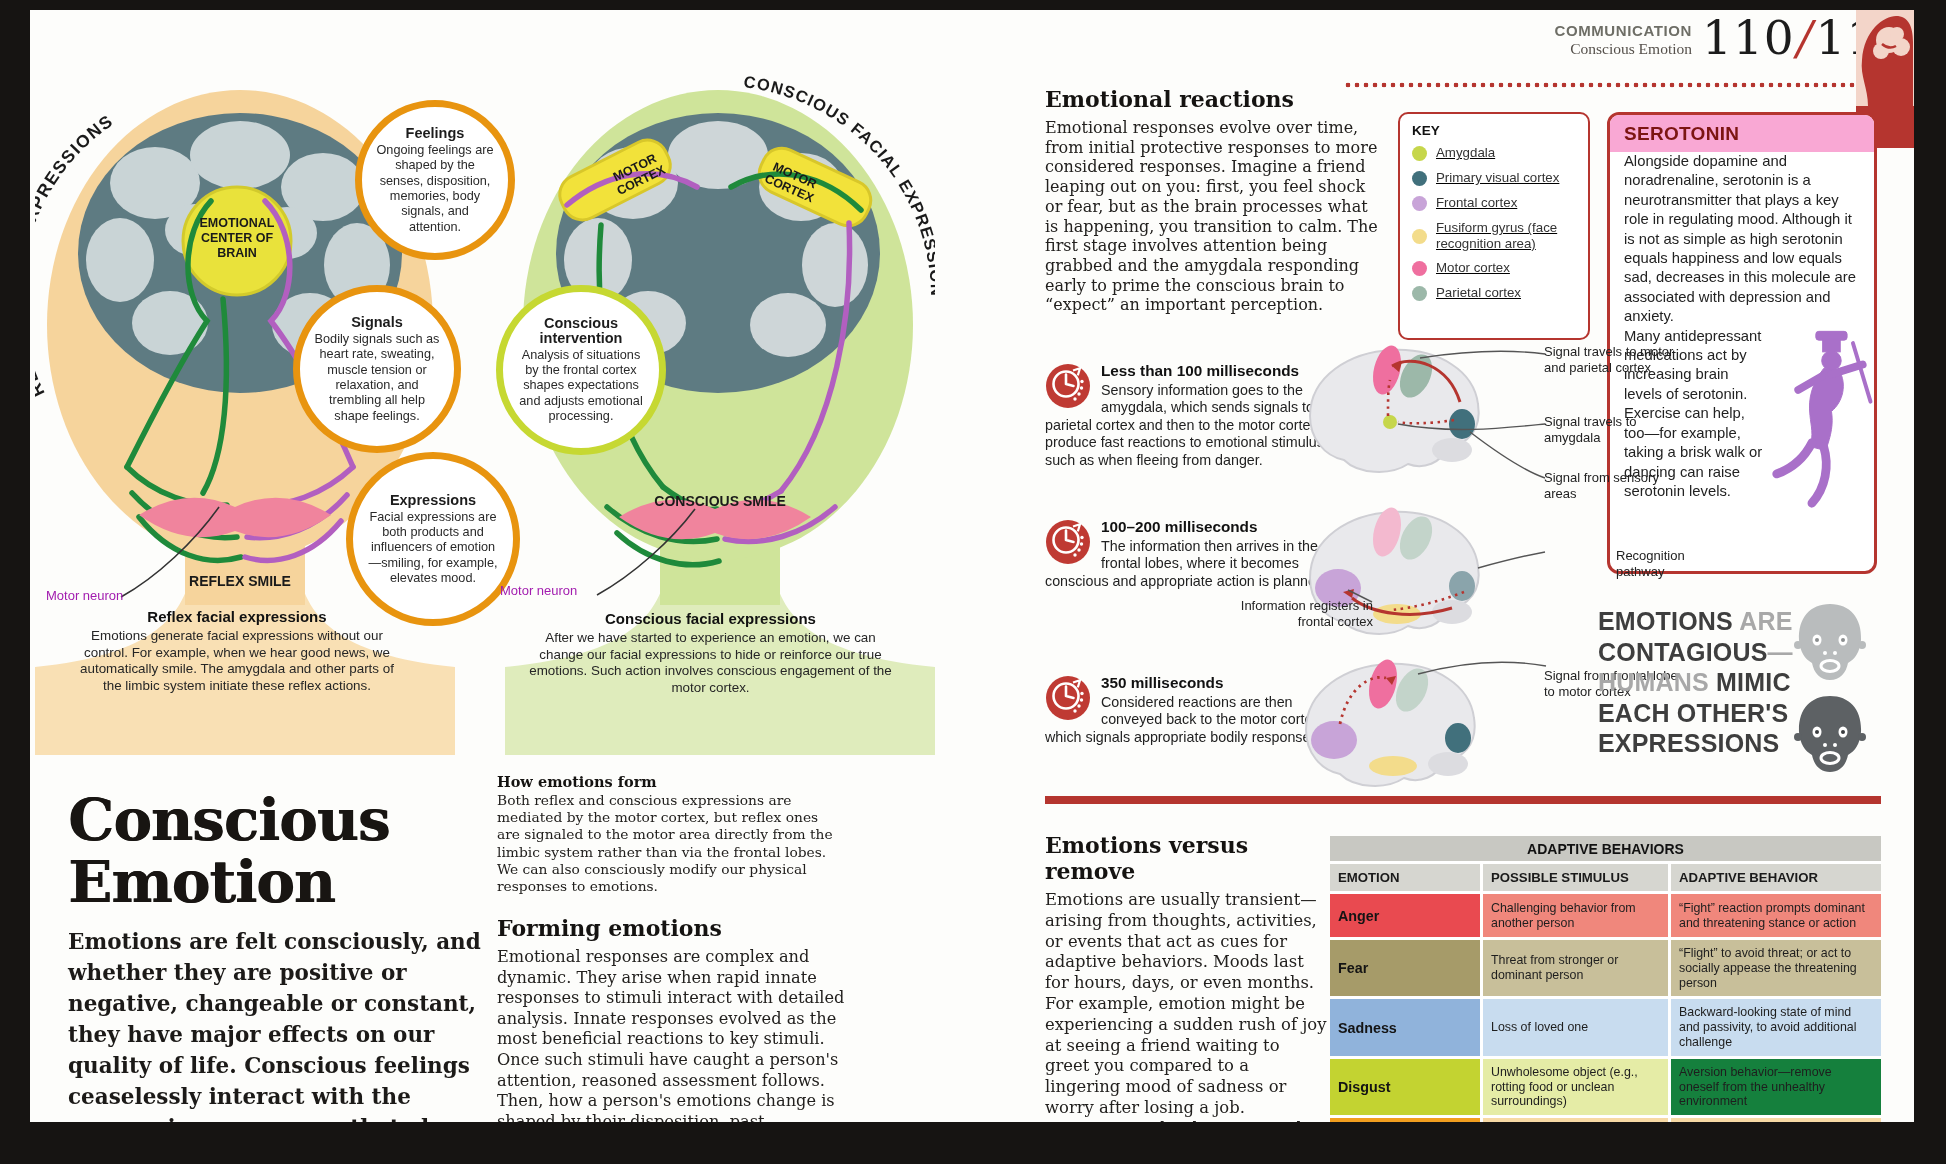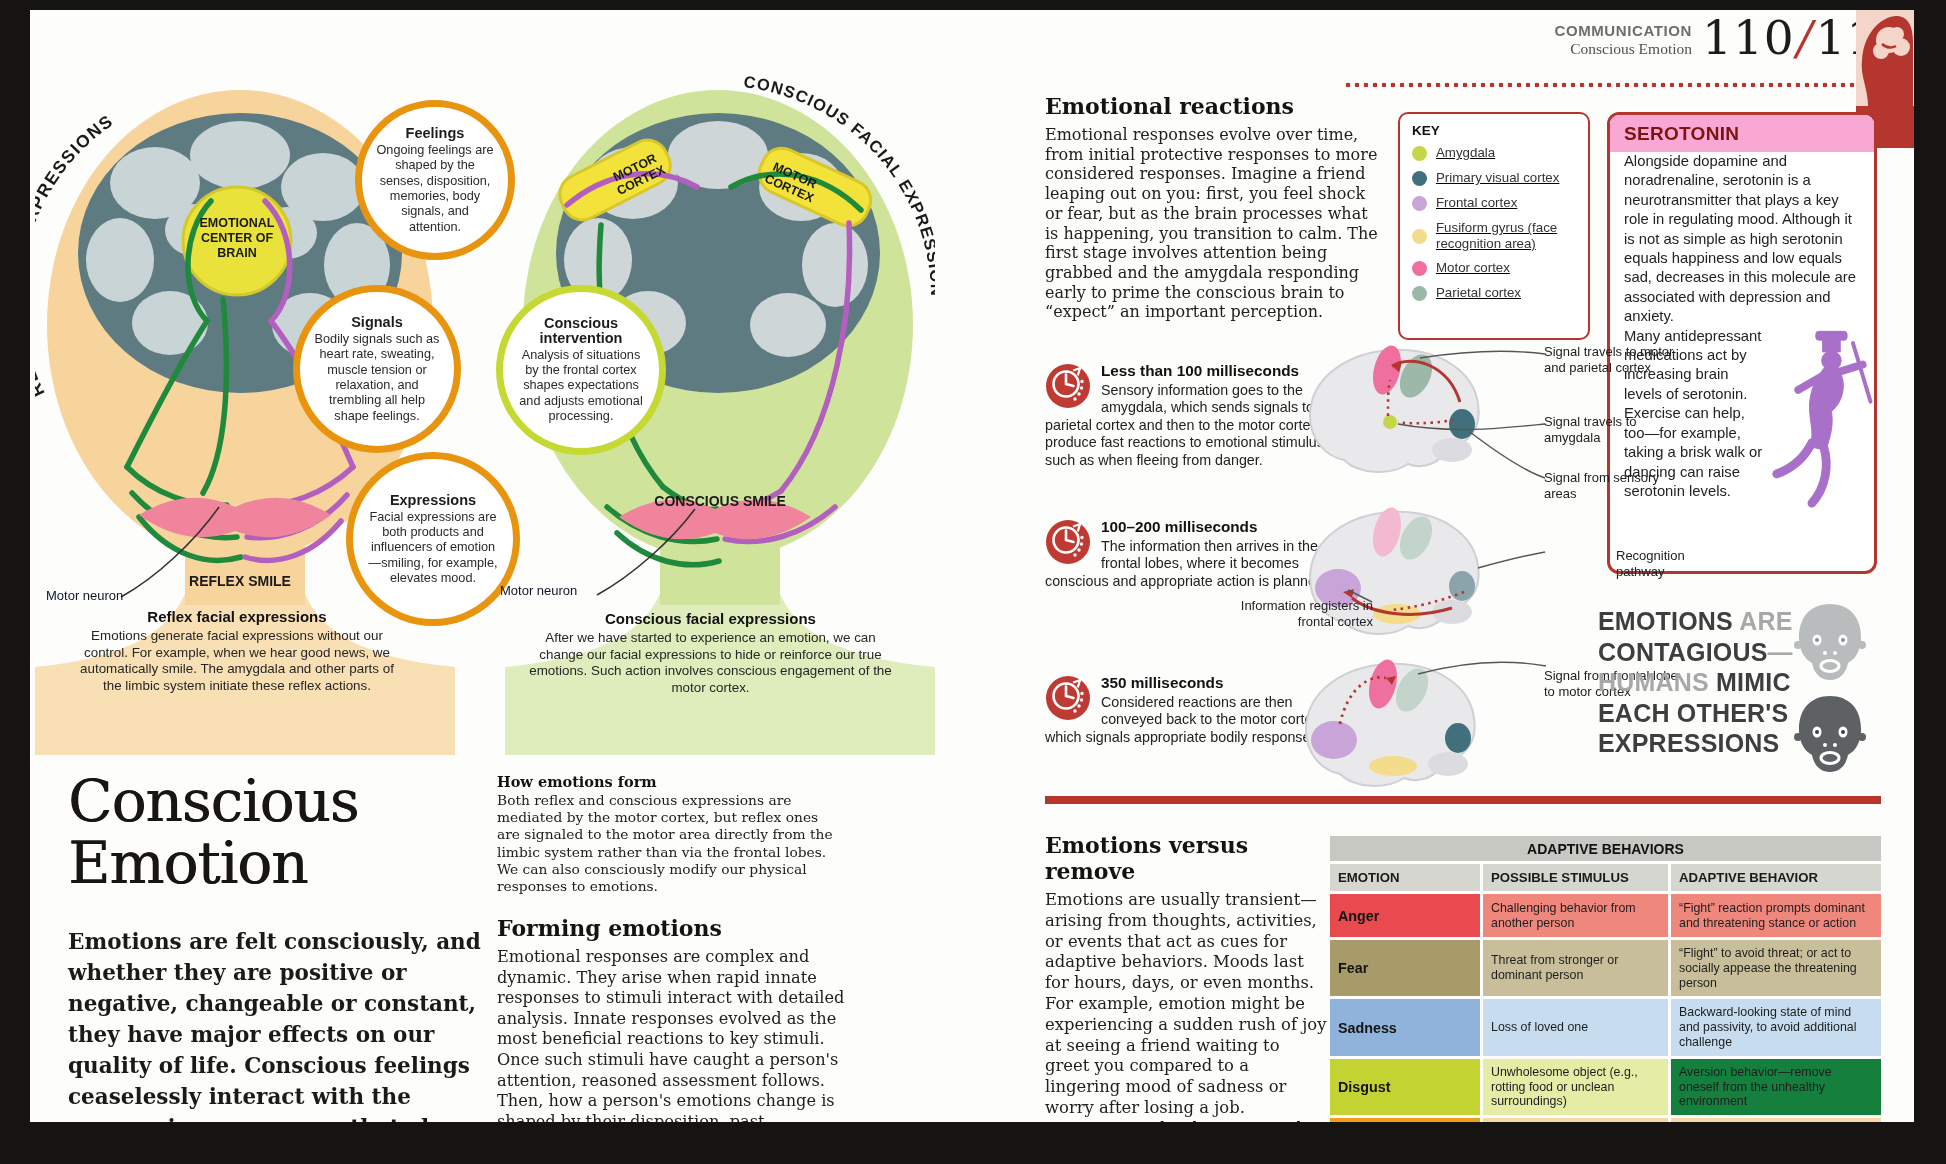--- a/index.html
+++ b/index.html
@@ -24,25 +24,25 @@
   .bubble{border-radius:50%;background:#fff;border:7px solid #e8940f;box-sizing:border-box;
           display:flex;flex-direction:column;justify-content:center;text-align:center;padding:8px 12px;}
   .bubble h4{margin:0 0 2px 0;font-size:14.5px;color:#1c1c1c;}
   .bubble p{margin:0;font-size:12.7px;line-height:15.3px;color:#2a2a2a;}
   .green-ring{border-color:#c6d832;}
 
   .diagram-label{font-weight:bold;color:#1a1a1a;text-align:center;}
   .caption{text-align:center;color:#262626;}
   .caption h5{margin:0 0 3px 0;font-size:15px;color:#111;}
   .caption p{margin:0;font-size:13.4px;line-height:16.6px;}
-  .tinylabel{font-size:13px;line-height:16px;color:#0f172a;}
-
-  
-  .bigtitle{font-family:"DejaVu Serif",serif;font-weight:normal;font-size:58px;line-height:62px;color:#181512;
-            letter-spacing:-1px;text-shadow:0.6px 0 0 #181512;}
+  .tinylabel{font-size:13px;line-height:16px;color:#a21caf;}
+
+  
+  .bigtitle{font-family:"DejaVu Serif",serif;font-weight:bold;font-size:58px;line-height:62px;color:#181512;
+            letter-spacing:-1px;text-shadow:0.6px 0 0 #181512;margin-top:19px;}
   .intro{font-family:"DejaVu Serif",serif;font-weight:bold;font-size:21.5px;line-height:31px;color:#1c1a18;}
 
   .sec h3{margin:0 0 6px 0;font-family:"DejaVu Serif",serif;font-size:22px;color:#151311;}
   .sec p{margin:0;font-family:"DejaVu Serif",serif;font-size:16.2px;line-height:20.6px;color:#22201e;}
   .subsec h4{margin:0 0 2px 0;font-family:"DejaVu Serif",serif;font-size:14.5px;color:#151311;}
   .subsec p{margin:0;font-family:"DejaVu Serif",serif;font-size:13.8px;line-height:17.2px;color:#22201e;}
 
   
   .keybox{left:1368px;top:102px;width:192px;height:228px;border:2px solid #b5352f;border-radius:10px;
           background:#fff;box-sizing:border-box;padding:9px 12px;}
@@ -222,21 +222,21 @@
 
   <div class="abs subsec" style="left:467px;top:763px;width:342px">
     <h4>How emotions form</h4>
     <p>Both reflex and conscious expressions are mediated by the motor cortex, but reflex ones are signaled to the motor area directly from the limbic system rather than via the frontal lobes. We can also consciously modify our physical responses to emotions.</p>
   </div>
   <div class="abs sec" style="left:467px;top:905px;width:350px">
     <h3>Forming emotions</h3>
     <p>Emotional responses are complex and dynamic. They arise when rapid innate responses to stimuli interact with detailed analysis. Innate responses evolved as the most beneficial reactions to key stimuli. Once such stimuli have caught a person's attention, reasoned assessment follows. Then, how a person's emotions change is shaped by their disposition, past experience, and how they assess multiple streams of information.</p>
   </div>
 
-  <div class="abs sec" style="left:1015px;top:83px;width:338px">
+  <div class="abs sec" style="left:1015px;top:76px;width:338px">
     <h3>Emotional reactions</h3>
     <p style="font-size:16px;line-height:19.7px">Emotional responses evolve over time, from initial protective responses to more considered responses. Imagine a friend leaping out on you: first, you feel shock or fear, but as the brain processes what is happening, you transition to calm. The first stage involves attention being grabbed and the amygdala responding early to prime the conscious brain to “expect” an important perception.</p>
   </div>
 
   <div class="abs keybox">
     <div class="ktitle">KEY</div>
     <div class="kitem">
       <span class="kdot" style="background-color: rgb(198, 214, 75);"></span>
       <span class="klabel">Amygdala</span>
         </div>

